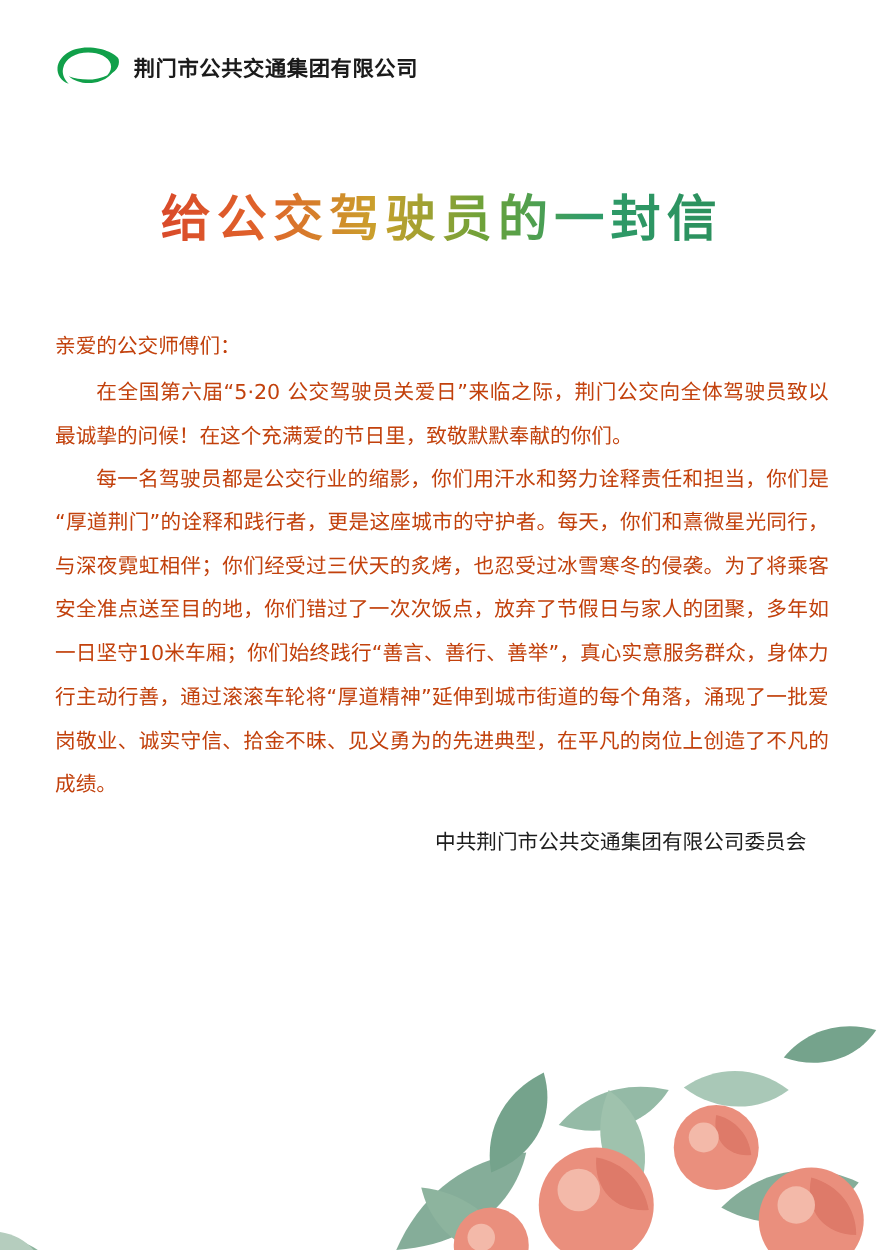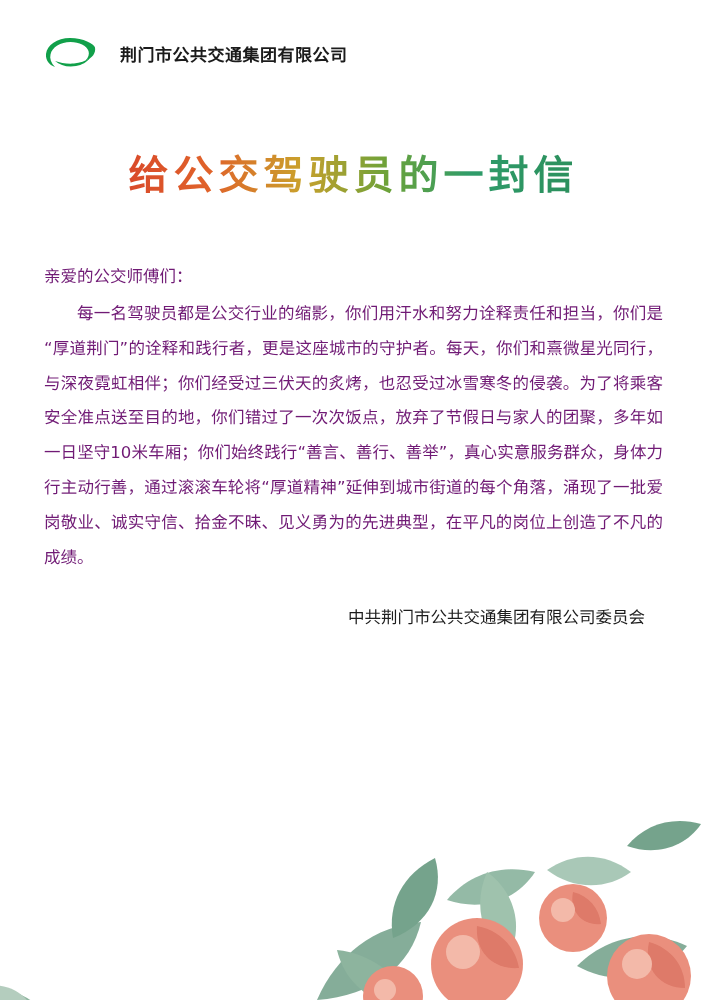--- a/index.html
+++ b/index.html
@@ -39,21 +39,21 @@
     width: 260px;
     height: 170px;
     pointer-events: none;
   }
 
   
   .header {
     display: flex;
     align-items: center;
     padding: 36px 0 0 44px;
-    gap: 24px;
+    gap: 11px;
   }
   .logo {
     width: 52px;
     height: 34px;
     flex: 0 0 auto;
   }
   .company-name {
     font-family: "DejaVu Sans", sans-serif;
     font-size: 17px;
     font-weight: bold;
@@ -77,38 +77,38 @@
     -webkit-background-clip: text;
     background-clip: text;
     color: transparent;
     text-align: right;
     -webkit-text-fill-color: transparent;
   }
 
   
   .content {
     margin: 32px 44px 0 44px;
-    color: #701a75;
+    color: #c2410c;
     font-family: "DejaVu Sans", sans-serif;
     font-size: 16.5px;
     line-height: 2.12;
     text-align: justify;
     text-justify: inter-ideograph;
   }
   .salutation {
     margin: 0 0 2px 0;
   }
   .para {
     margin: 0;
     text-indent: 2em;
   }
 
   
   .signature {
-    margin: 26px 62px 0 0;
+    margin: 12px 62px 0 0;
     text-align: right;
     font-family: "DejaVu Sans", sans-serif;
     font-size: 16.5px;
     line-height: 1.9;
     color: #1d1d1d;
     position: relative;
     z-index: 2;
   }
   .sig-line { display: block; }
   .sig-date { display: block; margin-right: 18px; }
@@ -131,20 +131,21 @@
     </span>
     <span class="company-name">荆门市公共交通集团有限公司</span>
   </div>
 
   <div class="title-wrap">
     <h1 class="title">给公交驾驶员的一封信</h1>
   </div>
 
   <div class="content">
     <p class="salutation">亲爱的公交师傅们：</p>
+    <p class="para">在全国第六届“5·20 公交驾驶员关爱日”来临之际，荆门公交向全体驾驶员致以最诚挚的问候！在这个充满爱的节日里，致敬默默奉献的你们。</p>
     <p class="para">每一名驾驶员都是公交行业的缩影，你们用汗水和努力诠释责任和担当，你们是“厚道荆门”的诠释和践行者，更是这座城市的守护者。每天，你们和熹微星光同行，与深夜霓虹相伴；你们经受过三伏天的炙烤，也忍受过冰雪寒冬的侵袭。为了将乘客安全准点送至目的地，你们错过了一次次饭点，放弃了节假日与家人的团聚，多年如一日坚守10米车厢；你们始终践行“善言、善行、善举”，真心实意服务群众，身体力行主动行善，通过滚滚车轮将“厚道精神”延伸到城市街道的每个角落，涌现了一批爱岗敬业、诚实守信、拾金不昧、见义勇为的先进典型，在平凡的岗位上创造了不凡的成绩。</p>
   </div>
 
   <div class="signature">
     <span class="sig-line">中共荆门市公共交通集团有限公司委员会</span>
   </div>
 
   <svg class="floral-left" viewBox="0 0 260 170" xmlns="http://www.w3.org/2000/svg" aria-hidden="true">
     <g opacity="0.85">
       <path d="M10 150c30-16 58-14 74 4-22 10-52 8-74-4z" fill="#8fb39b"></path>

